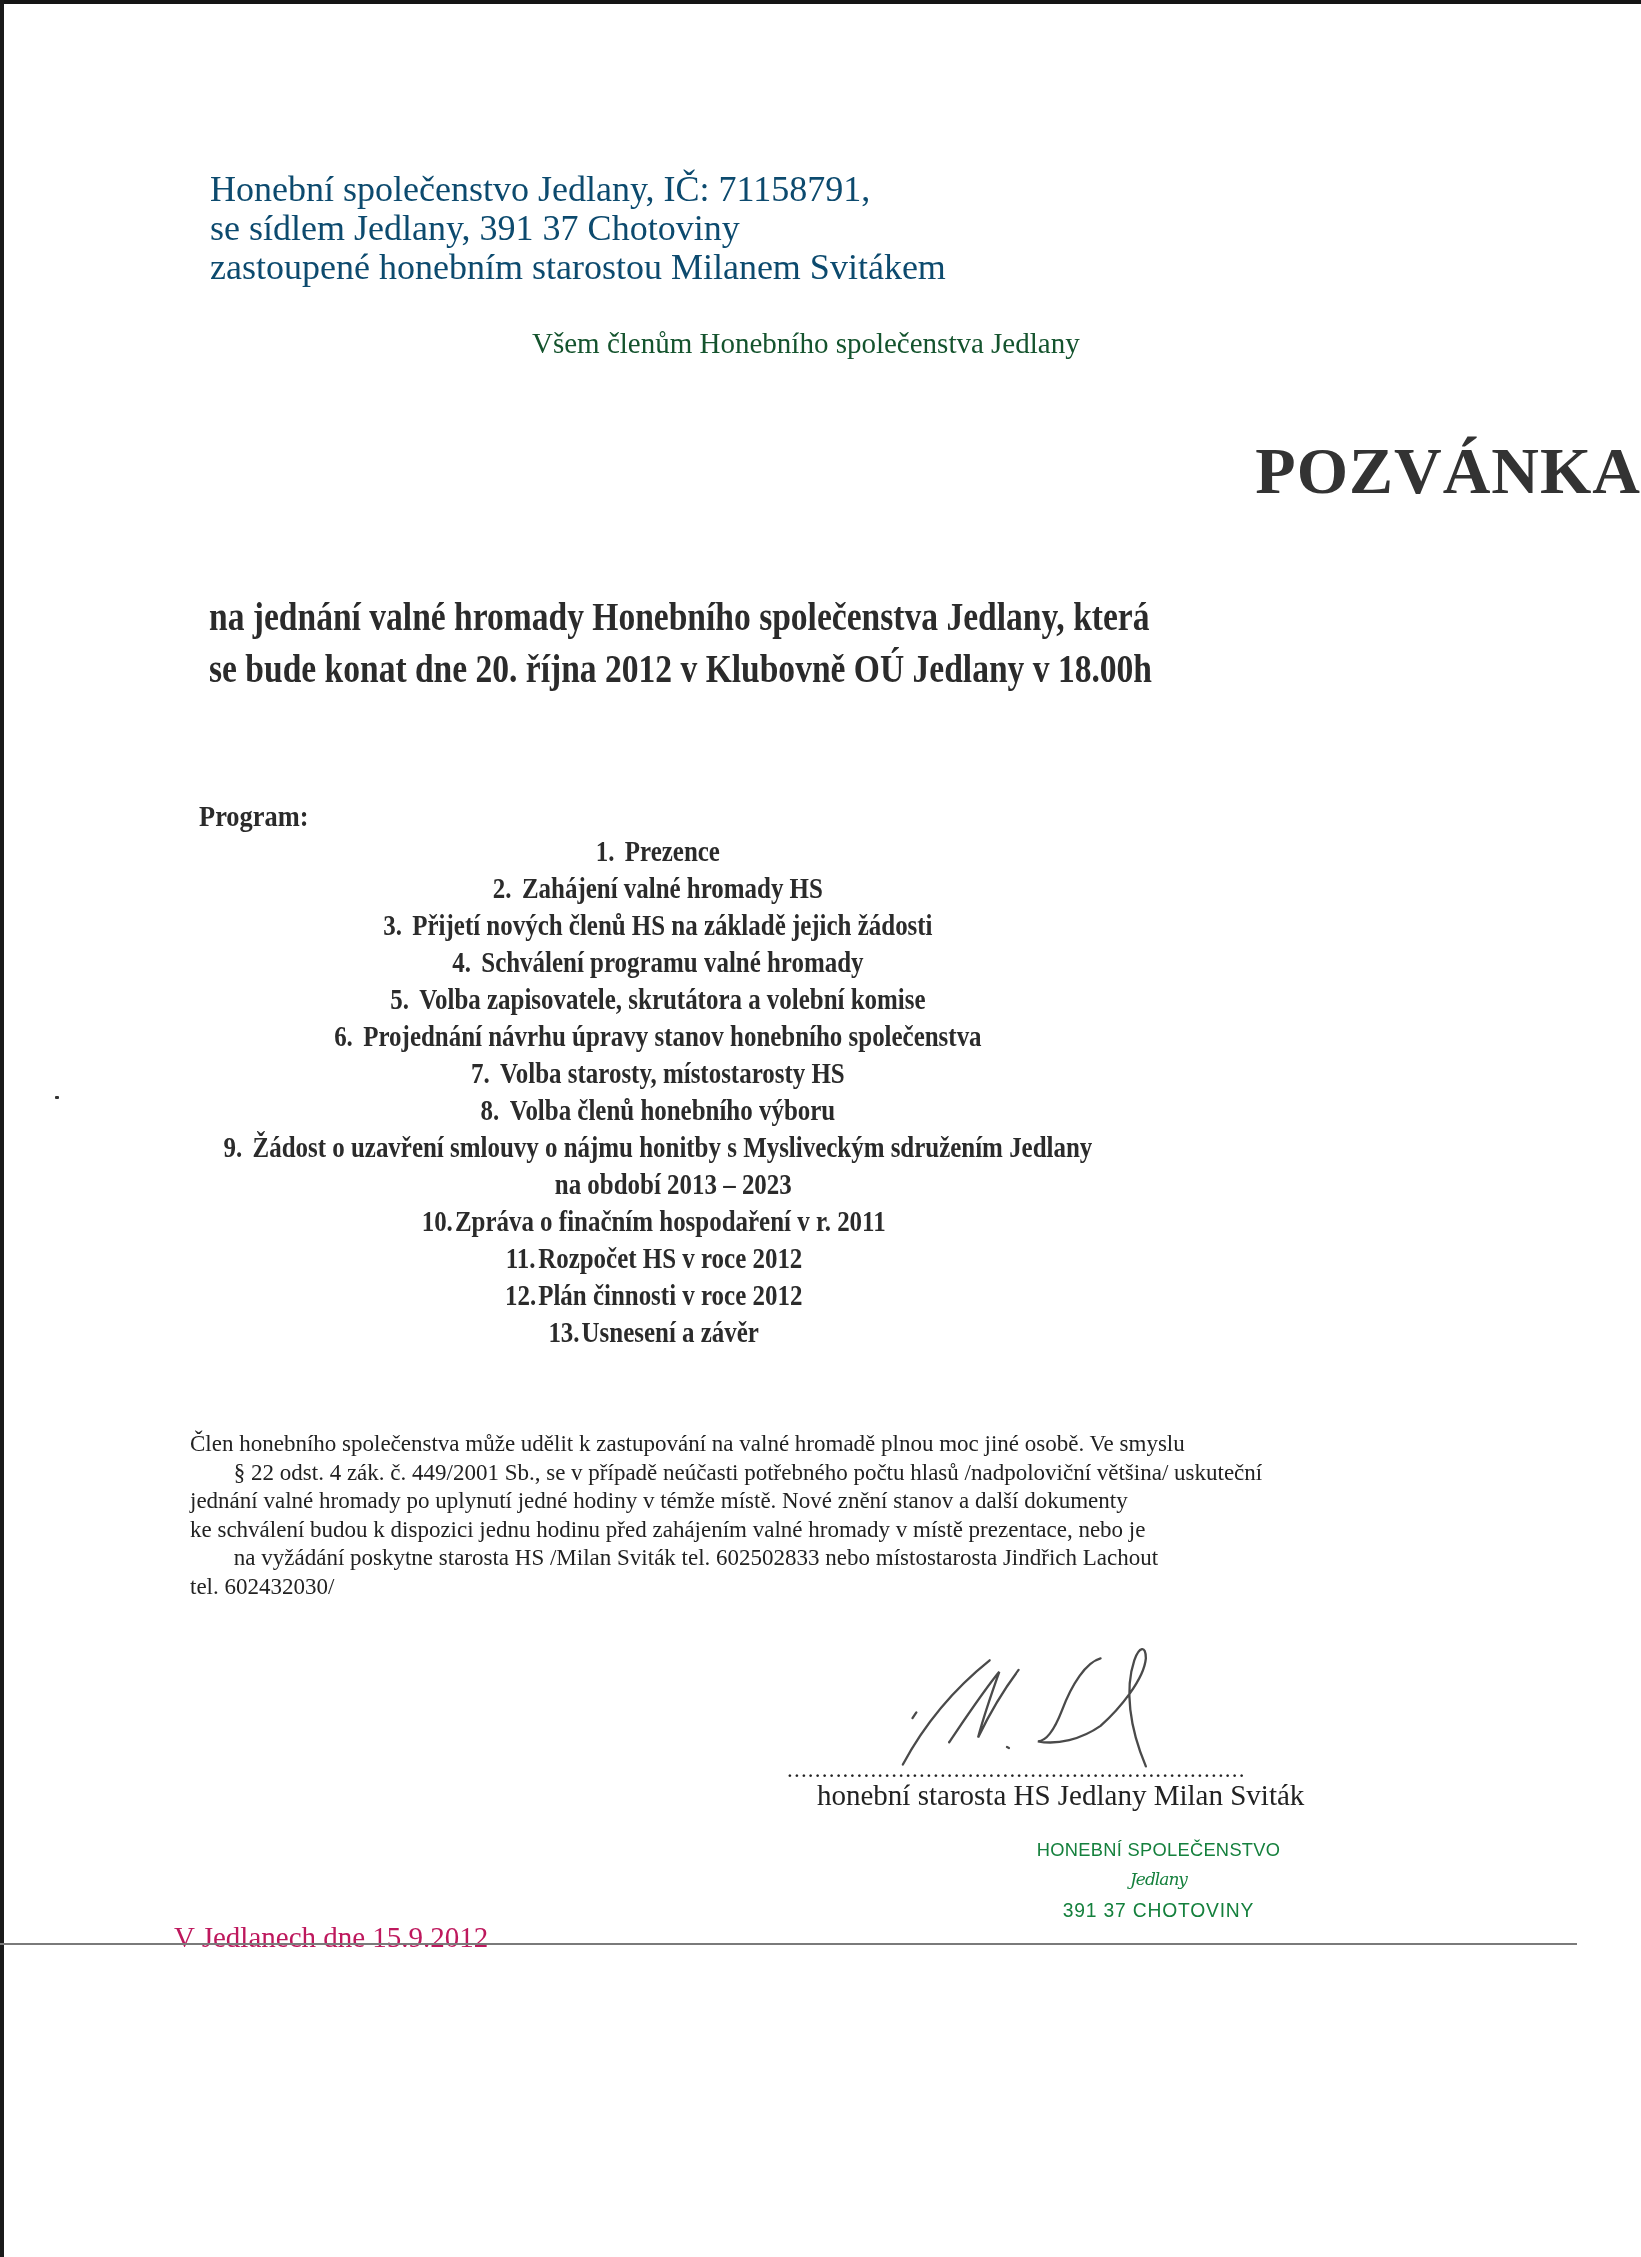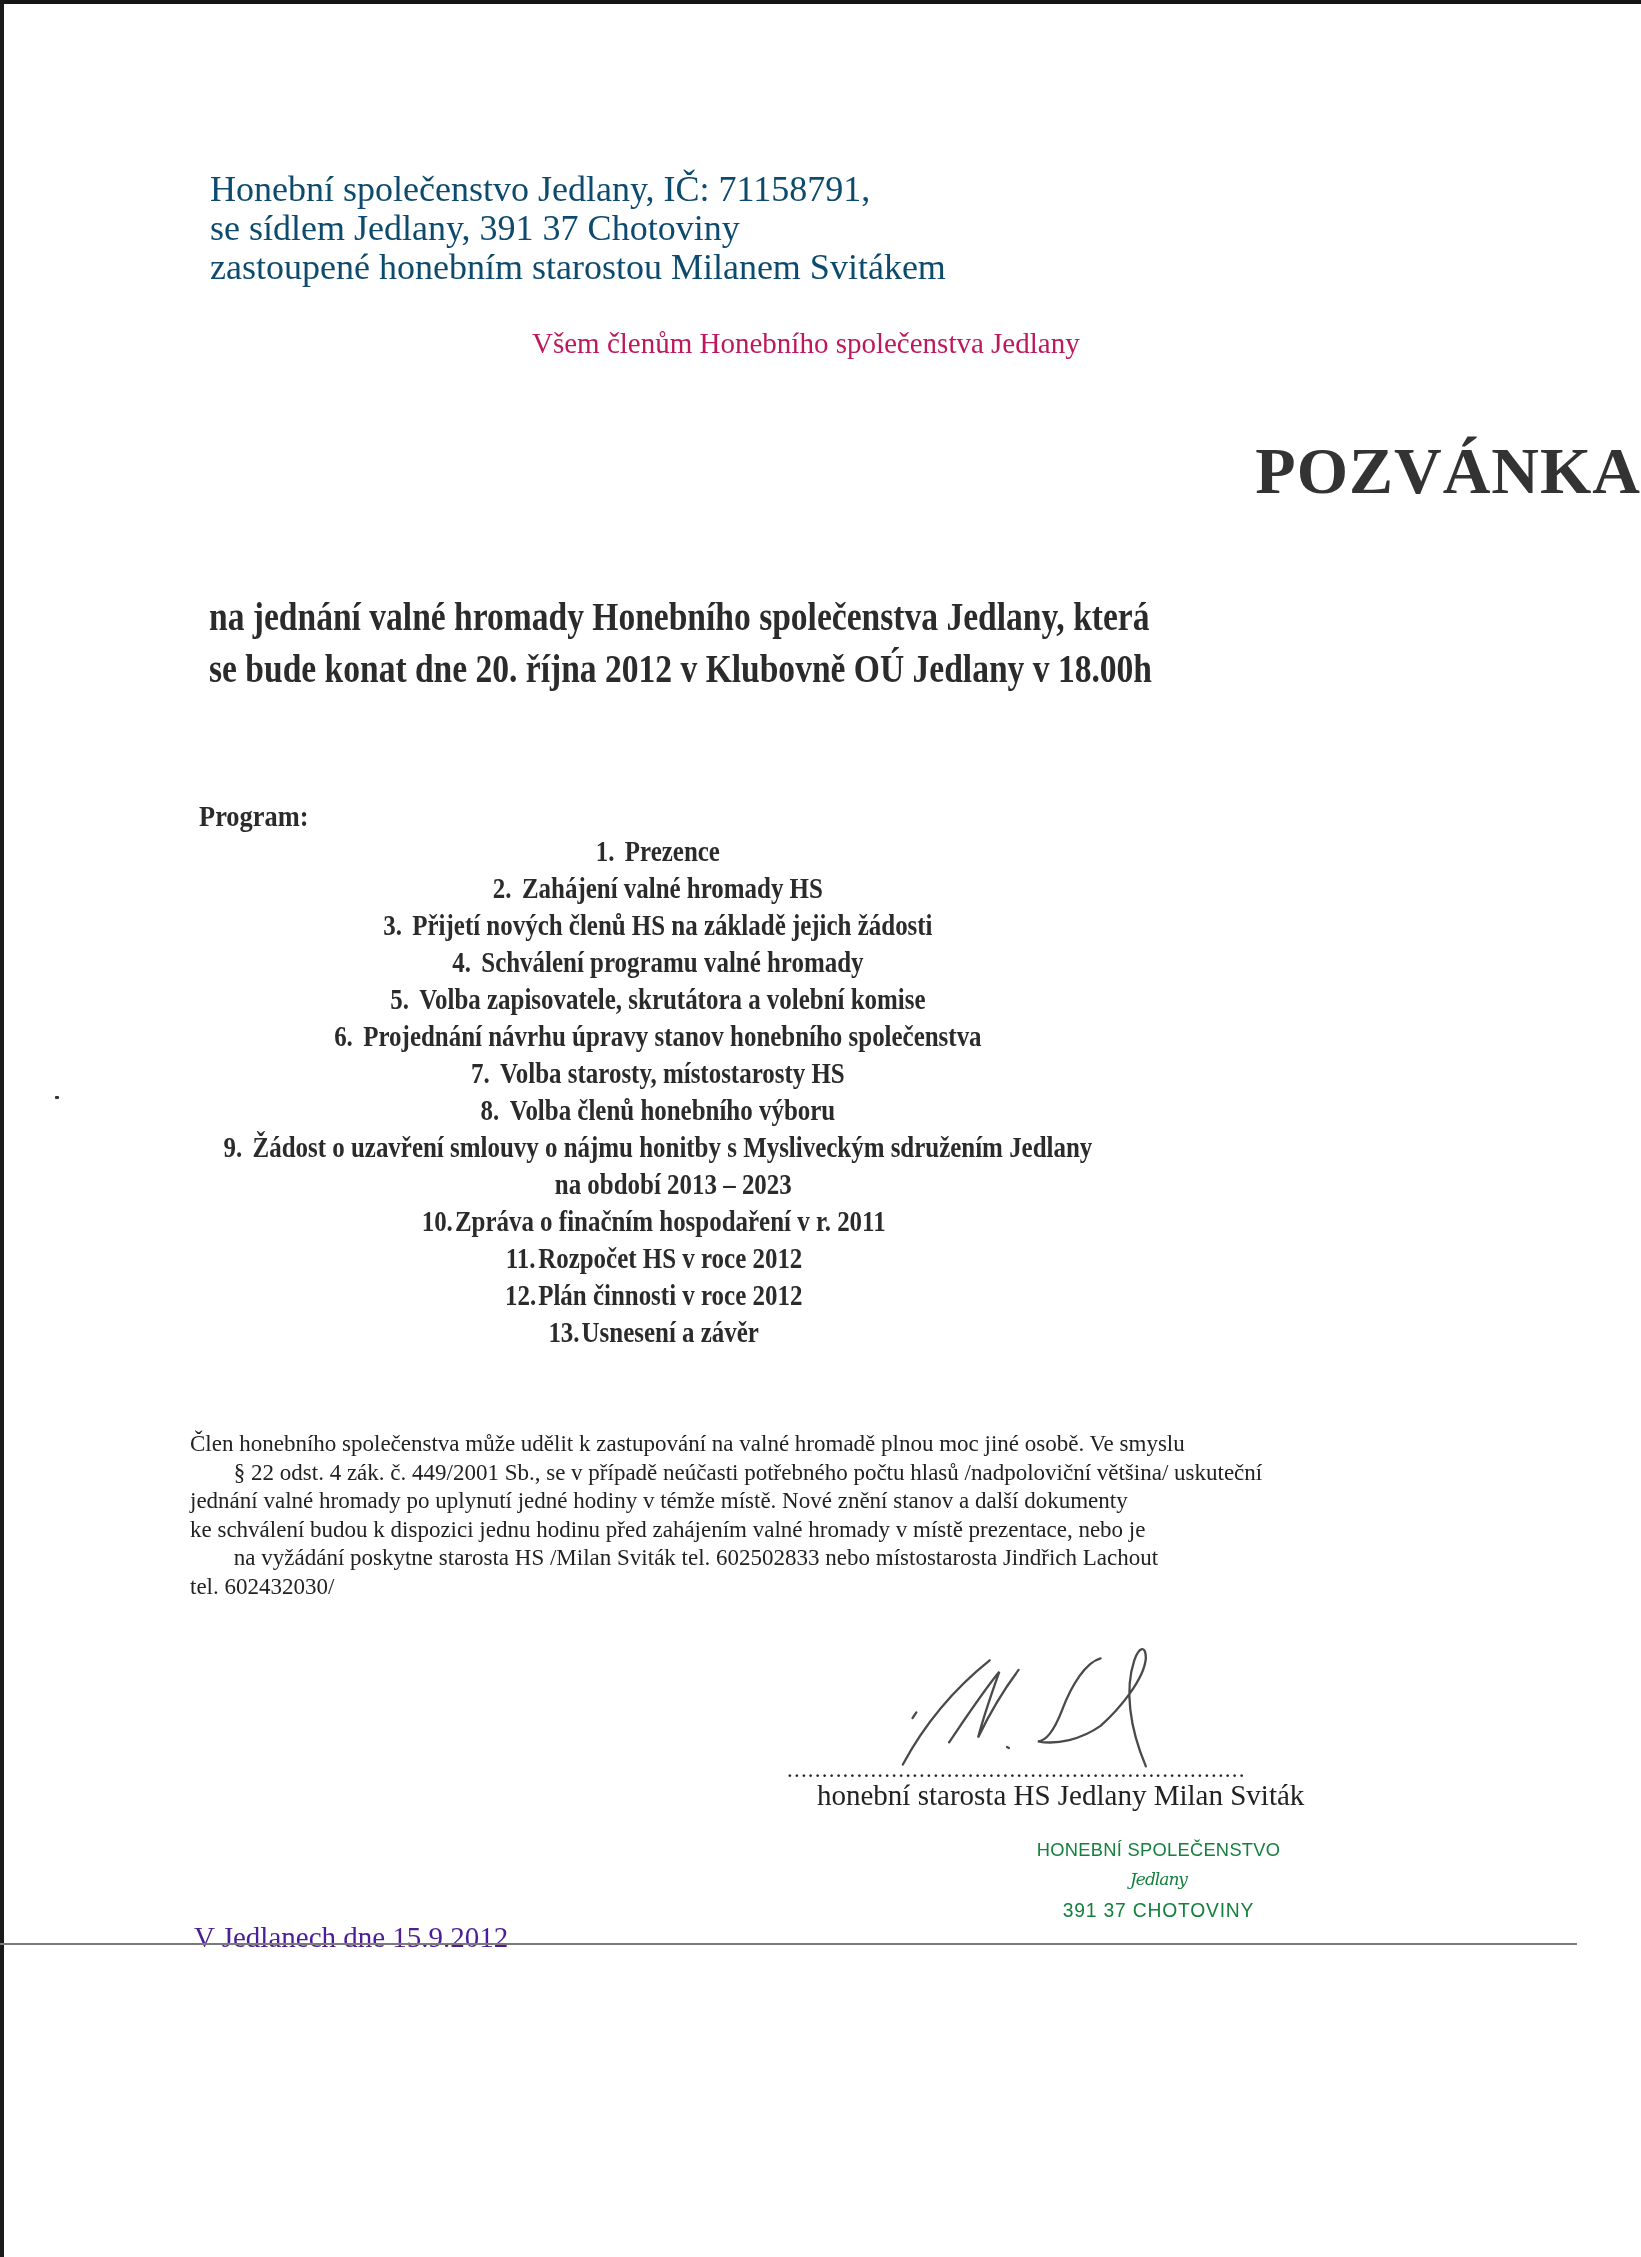--- a/index.html
+++ b/index.html
@@ -9,21 +9,21 @@
       background: #ffffff; color: #1e1e1e;
       font-family: "Liberation Serif", "DejaVu Serif", serif;
     }
     
     .scan-top { position: absolute; left: 0; top: 0; width: 1641px; height: 3.9px; background: #151515; }
     .scan-left { position: absolute; left: 0; top: 0; width: 3.9px; height: 2257px; background: #1a1a1a; }
     .speck { position: absolute; left: 55px; top: 1096px; width: 3.9px; height: 2.9px; background: #333; border-radius: 1px; }
 
     .sender { position: absolute; left: 210px; top: 170px; font-size: 36px; line-height: 39px; color: #0c4a6e; }
     .sender div { white-space: nowrap; }
-    .recipient { position: absolute; left: 532px; top: 324px; font-size: 29px; line-height: 39px; color: #be185d; white-space: nowrap; }
+    .recipient { position: absolute; left: 532px; top: 324px; font-size: 29px; line-height: 39px; color: #14532d; white-space: nowrap; }
     .title {
       position: absolute; left: 0; top: 433px; width: 1641px; text-align: right;
       font-size: 66px; font-weight: bold; color: #333; letter-spacing: 1px; white-space: nowrap;
       padding-left: 29px; box-sizing: border-box;
     }
     .subtitle {
       position: absolute; left: 209px; top: 591px; font-size: 39px; line-height: 52px;
       font-weight: bold; color: #2b2b2b; white-space: nowrap; transform: scaleX(0.86); transform-origin: left top;
     }
     .program-heading {
@@ -44,21 +44,21 @@
     .signature { position: absolute; left: 893px; top: 1641px; width: 309px; height: 135px; }
     .dots {
       position: absolute; left: 787px; top: 1757px; width: 579px; font-size: 23px; letter-spacing: 1.2px;
       color: #222; white-space: nowrap; overflow: hidden; font-family: "Liberation Serif", serif;
     }
     .signer { position: absolute; left: 817px; top: 1779px; font-size: 29px; color: #222; white-space: nowrap; }
     .stamp { position: absolute; left: 1004px; top: 1839px; width: 309px; text-align: center; font-family: "Liberation Sans", "DejaVu Sans", sans-serif; color: #15803d; }
     .stamp .l1 { font-size: 18.3px; letter-spacing: 0.3px; }
     .stamp .l2 { font-family: "DejaVu Serif", serif; font-style: italic; font-size: 17px; margin-top: 1.9px; line-height: 33px; letter-spacing: -1px; }
     .stamp .l3 { font-size: 19.3px; letter-spacing: 0.8px; margin-top: 4px; }
-    .date-line { position: absolute; left: 194px; top: 1921px; font-size: 29px; color: #4c1d95; white-space: nowrap; }
+    .date-line { position: absolute; left: 174px; top: 1921px; font-size: 29px; color: #be185d; white-space: nowrap; }
     .rule { position: absolute; left: 0; top: 1943px; width: 1577px; height: 1.9px; background: #7a7a7a; }
   </style>
 </head>
 <body>
 
 <div class="page">
   <div class="scan-top"></div>
   <div class="scan-left"></div>
   <div class="speck"></div>
 

